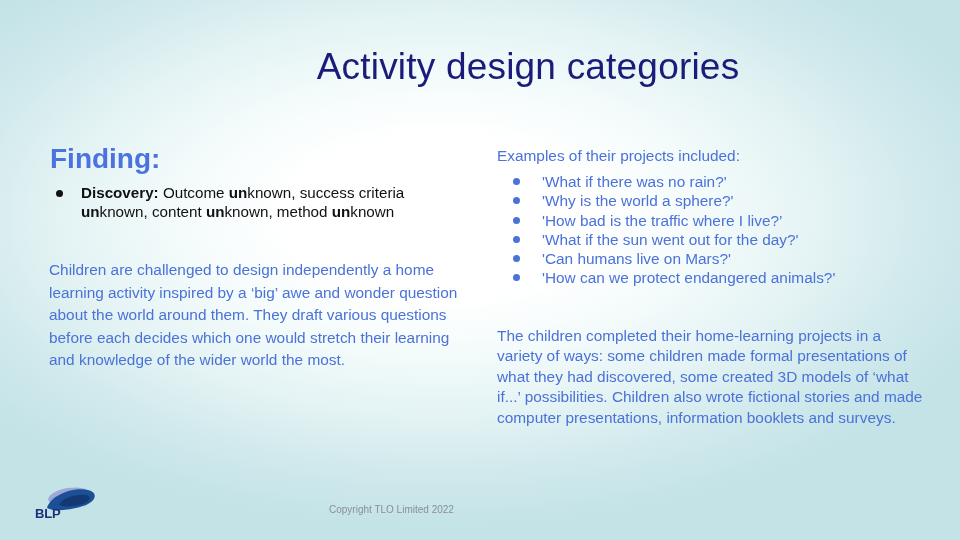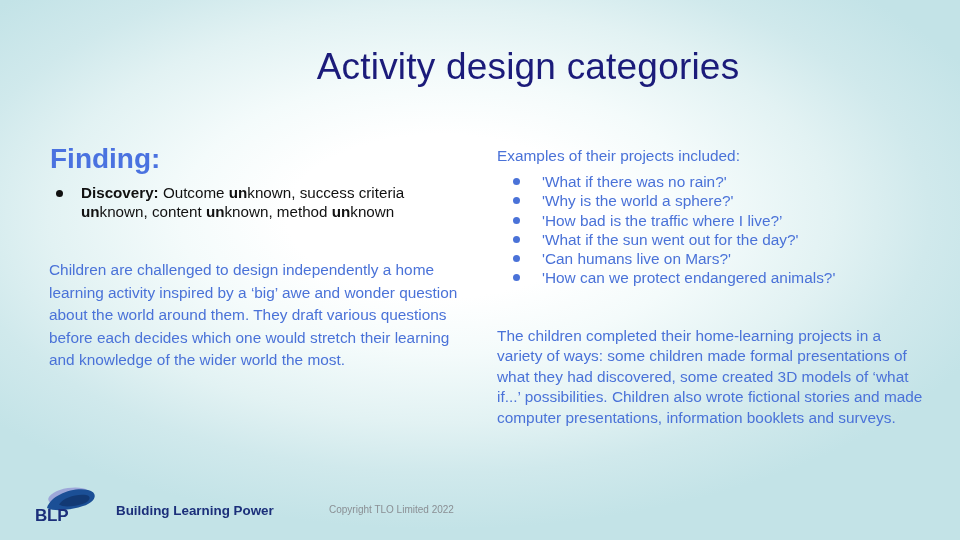--- a/index.html
+++ b/index.html
@@ -149,21 +149,21 @@
     position: absolute;
     left: 33px;
     top: 2px;
     width: 78px;
     height: 46px;
   }
   #blp-wordmark {
     position: absolute;
     left: 2px;
     top: 22px;
-    font-size: 17px;
+    font-size: 13px;
     font-weight: bold;
     color: #1b2f7a;
     letter-spacing: -0.2px;
   }
   #footer-brand {
     position: absolute;
     left: 116px;
     top: 21px;
     font-size: 13.4px;
     font-weight: bold;
@@ -236,17 +236,16 @@
     <div id="blp-logo">
       <svg width="78" height="46" viewBox="0 0 78 46">
         <ellipse cx="36" cy="12.5" rx="21" ry="8.5" transform="rotate(-9 36 12.5)" fill="#9aa2d8" opacity="0.92"></ellipse>
         <path d="M14 24 C18 11, 40 3, 55 6 C66 8.5, 63 18, 50 22 C38 26, 22 28, 14 24 Z" fill="#1b4f96"></path>
         <path d="M26 20.5 C30 13.5, 44 9.5, 53 11 C59 12, 57.5 17.5, 49.5 20
                  C41.5 22.6, 30 23.5, 26 20.5 Z" fill="#11356f" opacity="0.85"></path>
       </svg>
       <div id="blp-wordmark">BLP</div>
     </div>
 
-    <div id="footer-brand">Building Learning Power</div>
     <div id="footer-copyright">Copyright TLO Limited 2022</div>
   </div>
 
 </div>
 
 </body></html>

